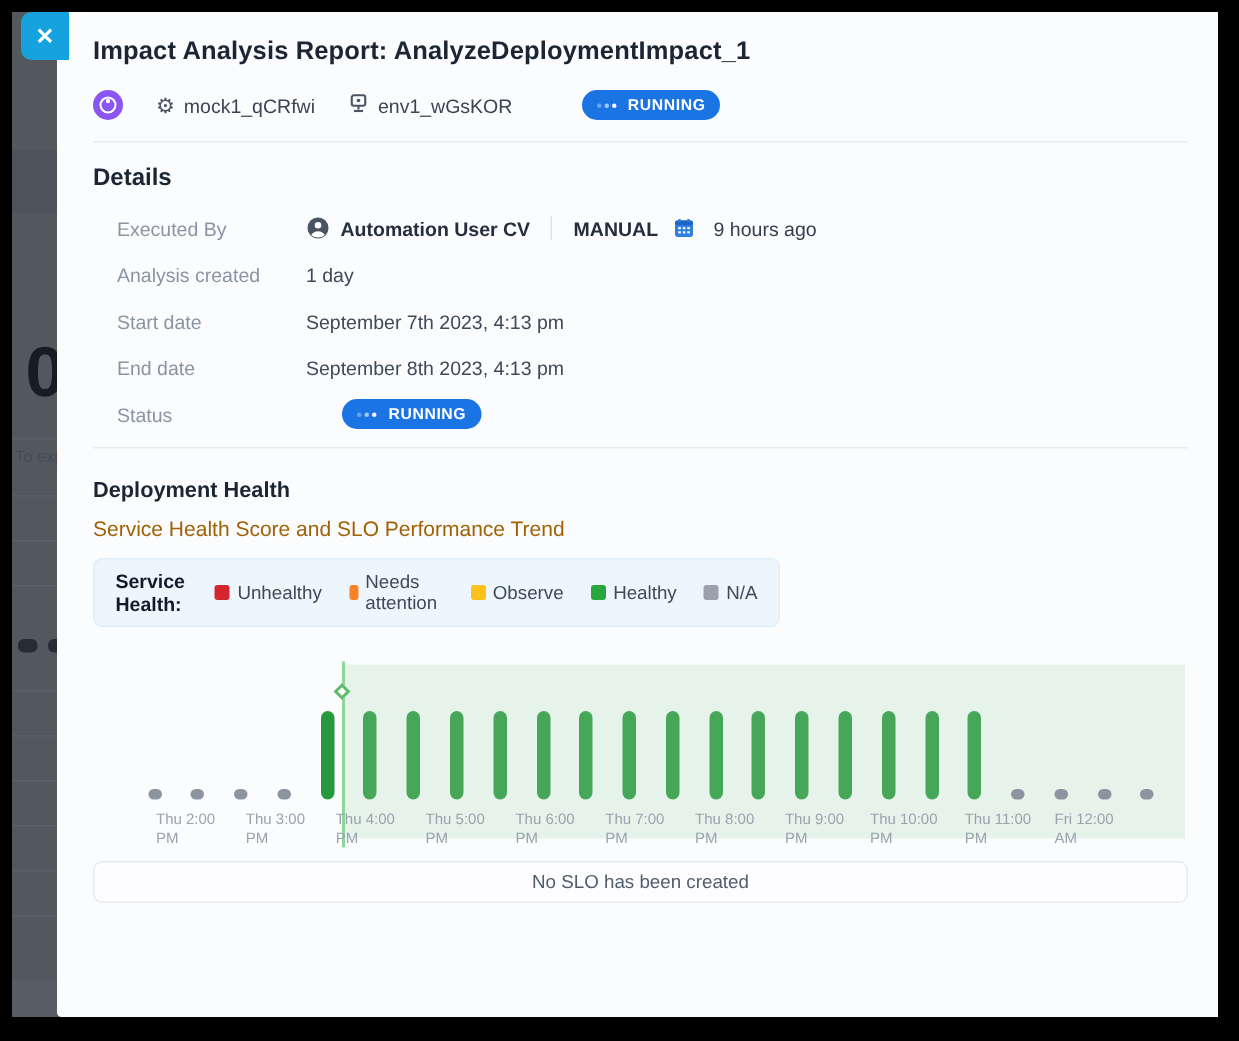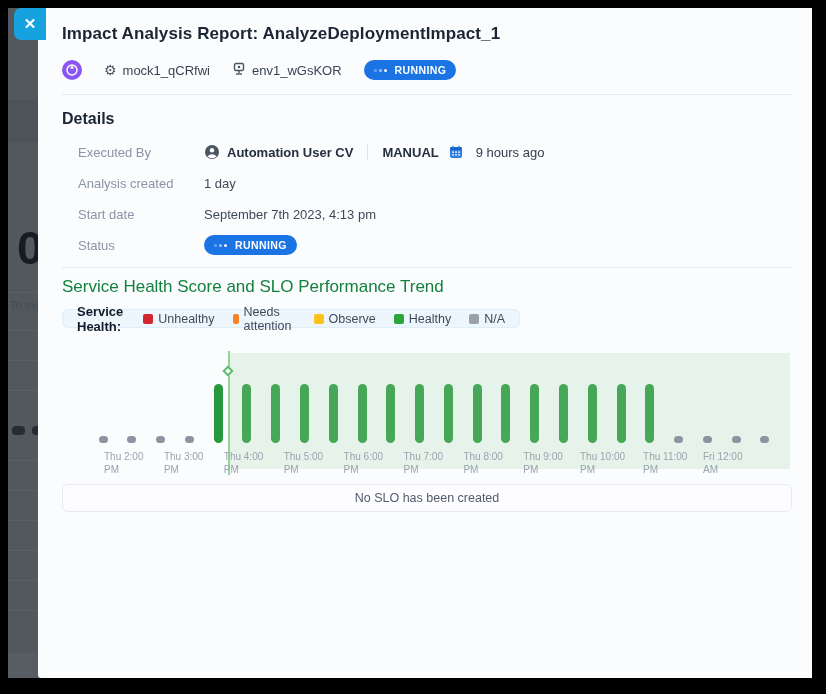--- a/index.html
+++ b/index.html
@@ -24,42 +24,42 @@
   .modal-inner { position:absolute; left:0; top:0; width:774px; height:670px; padding:16px 20px 0 24px; }
   .title { font-size:17px; font-weight:bold; color:#1b2533; letter-spacing:.1px; }
 
   .meta-row { display:flex; align-items:center; margin-top:15px; height:22px; }
   .avatar { width:20px; height:20px; border-radius:50%; background:#8a55f0; display:flex; align-items:center; justify-content:center; margin-right:22px; }
   .meta-item { display:flex; align-items:center; margin-right:22px; font-size:13px; color:#3a4453; font-weight:500; }
   .gear { font-size:14px; color:#4a5462; margin-right:6px; line-height:1; }
   .env-svg { margin-right:6px; }
 
   .badge { display:inline-flex; align-items:center; background:#1b74e4; color:#fff; border-radius:10px;
-           height:20px; padding:0 10px; font-size:10.5px; font-weight:bold; letter-spacing:.4px; }
+           height:20px; padding:0 10px; font-size:10.5px; font-weight:bold; letter-spacing:.4px;margin-left:24px; }
   .dots { display:inline-flex; align-items:center; margin-right:6px; }
   .dots i { width:3px; height:3px; border-radius:50%; background:#fff; margin-right:2px; }
   .dots i:nth-child(1){opacity:.35;} .dots i:nth-child(2){opacity:.6;} .dots i:nth-child(3){opacity:.95;}
 
   .divider { height:1px; background:#e8eaef; margin-top:13px; width:730px; }
 
   .section-heading { font-size:16px; font-weight:bold; color:#1b2533; margin-top:15px; }
 
   .detail-rows { margin-top:15px; }
   .detail-row { display:flex; align-items:center; height:18px; margin-bottom:13px; }
   .detail-label { width:110px; min-width:110px; margin-left:16px; font-size:13px; color:#8b94a3; }
   .detail-value { font-size:13px; color:#3f4a59; margin-left:16px; display:flex; align-items:center; }
   .val-strong { font-weight:bold; color:#242e3d; }
   .vsep { width:1px; height:16px; background:#dfe3e9; margin:0 14px; }
   .icon-gap { margin-right:7px; display:inline-flex; }
   .time-text { margin-left:6px; color:#333d4c; font-weight:500; }
 
   .dh-heading { font-size:14.5px; font-weight:bold; color:#1b2533; margin-top:20px; }
-  .dh-subtitle { font-size:17px; color:#15803d; margin-top:9px; }
-
-  .legend { margin-top:12px; width:458px; height:19px; background:#eef6fd; border:1px solid #ddedfa; border-radius:6px;
+  .dh-subtitle { font-size:14px; color:#a16207; margin-top:9px; }
+
+  .legend { margin-top:12px; width:458px; height:46px; background:#eef6fd; border:1px solid #ddedfa; border-radius:6px;
             display:flex; align-items:center; padding:0 14px; }
   .legend-title { font-size:13px; font-weight:bold; color:#111c2b; margin-right:16px; }
   .legend-item { display:flex; align-items:center; margin-right:18px; }
   .legend-item:last-child { margin-right:0; }
   .swatch { width:10px; height:10px; border-radius:2px; margin-right:5px; }
   .legend-label { font-size:12.5px; color:#3f4a59; }
 
   .chart { position:relative; margin-top:9px; width:730px; height:142px; }
   .shade { position:absolute; left:167px; top:16px; width:561px; height:116px; background:rgba(88,180,100,0.12); }
   .vline { position:absolute; left:166px; top:14px; width:2px; height:124px; background:#90d59b; z-index:2; }
@@ -182,39 +182,44 @@
         <div class="detail-row">
           <span class="detail-label">Analysis created</span>
           <span class="detail-value">1 day</span>
         </div>
 
         <div class="detail-row">
           <span class="detail-label">Start date</span>
           <span class="detail-value">September 7th 2023, 4:13 pm</span>
         </div>
 
+        <div class="detail-row">
+          <span class="detail-label">End date</span>
+          <span class="detail-value">September 8th 2023, 4:13 pm</span>
+        </div>
 
         <div class="detail-row" style="margin-top:3px">
           <span class="detail-label">Status</span>
           <span class="detail-value">
             <span class="badge">
               <span class="dots">
                   <i></i>
                   <i></i>
                   <i></i>
                 </span>
               <span>RUNNING</span>
             </span>
           </span>
         </div>
 
       </div>
 
       <div class="divider" style="margin-top:9px"></div>
 
+      <div class="dh-heading">Deployment Health</div>
       <div class="dh-subtitle">Service Health Score and SLO Performance Trend</div>
 
       <div class="legend">
         <span class="legend-title">Service Health:</span>
         <span id="legend-items" style="display:flex;align-items:center">
             <span class="legend-item">
               <span class="swatch" style="background: rgb(211, 38, 46);"></span>
               <span class="legend-label">Unhealthy</span>
             </span>
             <span class="legend-item">

